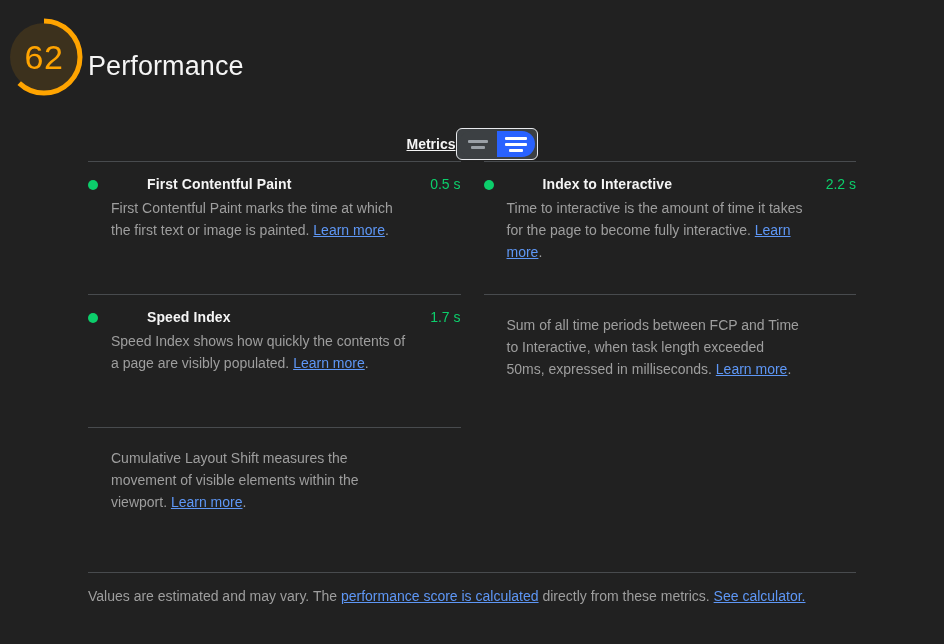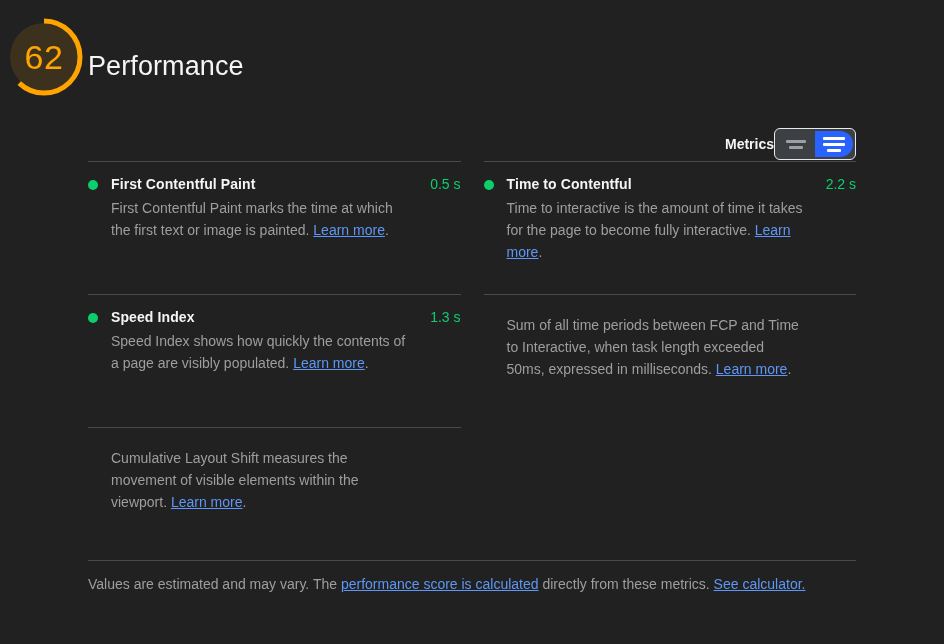--- a/index.html
+++ b/index.html
@@ -46,22 +46,23 @@
     letter-spacing: 0.1px;
   }
 
   
   .metrics-section {
     margin: 26px 88px 0 88px;
   }
   .metrics-head {
     display: flex;
     align-items: center;
-    justify-content: flex-end;
+    justify-content: center;
     height: 34px;
+    text-decoration: underline;
   }
   .metrics-title {
     font-size: 14px;
     font-weight: bold;
     color: #f5f5f5;
   }
 
   
   .toggle {
     display: flex;
@@ -107,20 +108,21 @@
     column-gap: 23px;
   }
   .metric {
     border-top: 1px solid #484b4e;
     padding: 14px 0 0 0;
     min-height: 133px;
   }
   .metric-row {
     display: flex;
     align-items: baseline;
+    gap: 36px;
   }
   .metric-icon-slot {
     width: 23px;
     flex: 0 0 23px;
     display: flex;
     align-items: center;
     justify-content: flex-start;
     position: relative;
     top: 1px;
   }
@@ -164,21 +166,21 @@
     color: #9e9e9e;
   }
   .metric-desc a,
   .footer a {
     color: #5e97f6;
     text-decoration: underline;
   }
 
   
   .footer {
-    margin: 0 88px;
+    margin: 12px 88px;
     display: grid;
     grid-template-columns: 1fr 1fr;
   }
   .footer-rule {
     border-top: 1px solid #484b4e;
     height: 0;
   }
   .footer-text {
     grid-column: 1 / -1;
     padding-top: 13px;
@@ -228,32 +230,32 @@
           <span class="metric-name">First Contentful Paint</span>
           <span class="metric-value v-pass">0.5 s</span>
         </div>
         <div class="metric-desc"><span>First Contentful Paint marks the time at which the first text or image is painted. </span><a href="#">Learn more</a><span>.</span></div>
       </div>
       <div class="metric">
         <div class="metric-row">
           <div class="metric-icon-slot">
             <span class="ico-circle" style="background: rgb(12, 206, 107);"></span>
           </div>
-          <span class="metric-name">Time to Contentful</span>
+          <span class="metric-name">Index to Interactive</span>
           <span class="metric-value v-pass">2.2 s</span>
         </div>
         <div class="metric-desc"><span>Time to interactive is the amount of time it takes for the page to become fully interactive. </span><a href="#">Learn more</a><span>.</span></div>
       </div>
       <div class="metric">
         <div class="metric-row">
           <div class="metric-icon-slot">
             <span class="ico-circle" style="background: rgb(12, 206, 107);"></span>
           </div>
           <span class="metric-name">Speed Index</span>
-          <span class="metric-value v-pass">1.3 s</span>
+          <span class="metric-value v-pass">1.7 s</span>
         </div>
         <div class="metric-desc"><span>Speed Index shows how quickly the contents of a page are visibly populated. </span><a href="#">Learn more</a><span>.</span></div>
       </div>
       <div class="metric">
         <div class="metric-desc"><span>Sum of all time periods between FCP and Time to Interactive, when task length exceeded 50ms, expressed in milliseconds. </span><a href="#">Learn more</a><span>.</span></div>
       </div>
       <div class="metric">
         <div class="metric-desc"><span>Cumulative Layout Shift measures the movement of visible elements within the viewport. </span><a href="#">Learn more</a><span>.</span></div>
       </div>
     </div>

